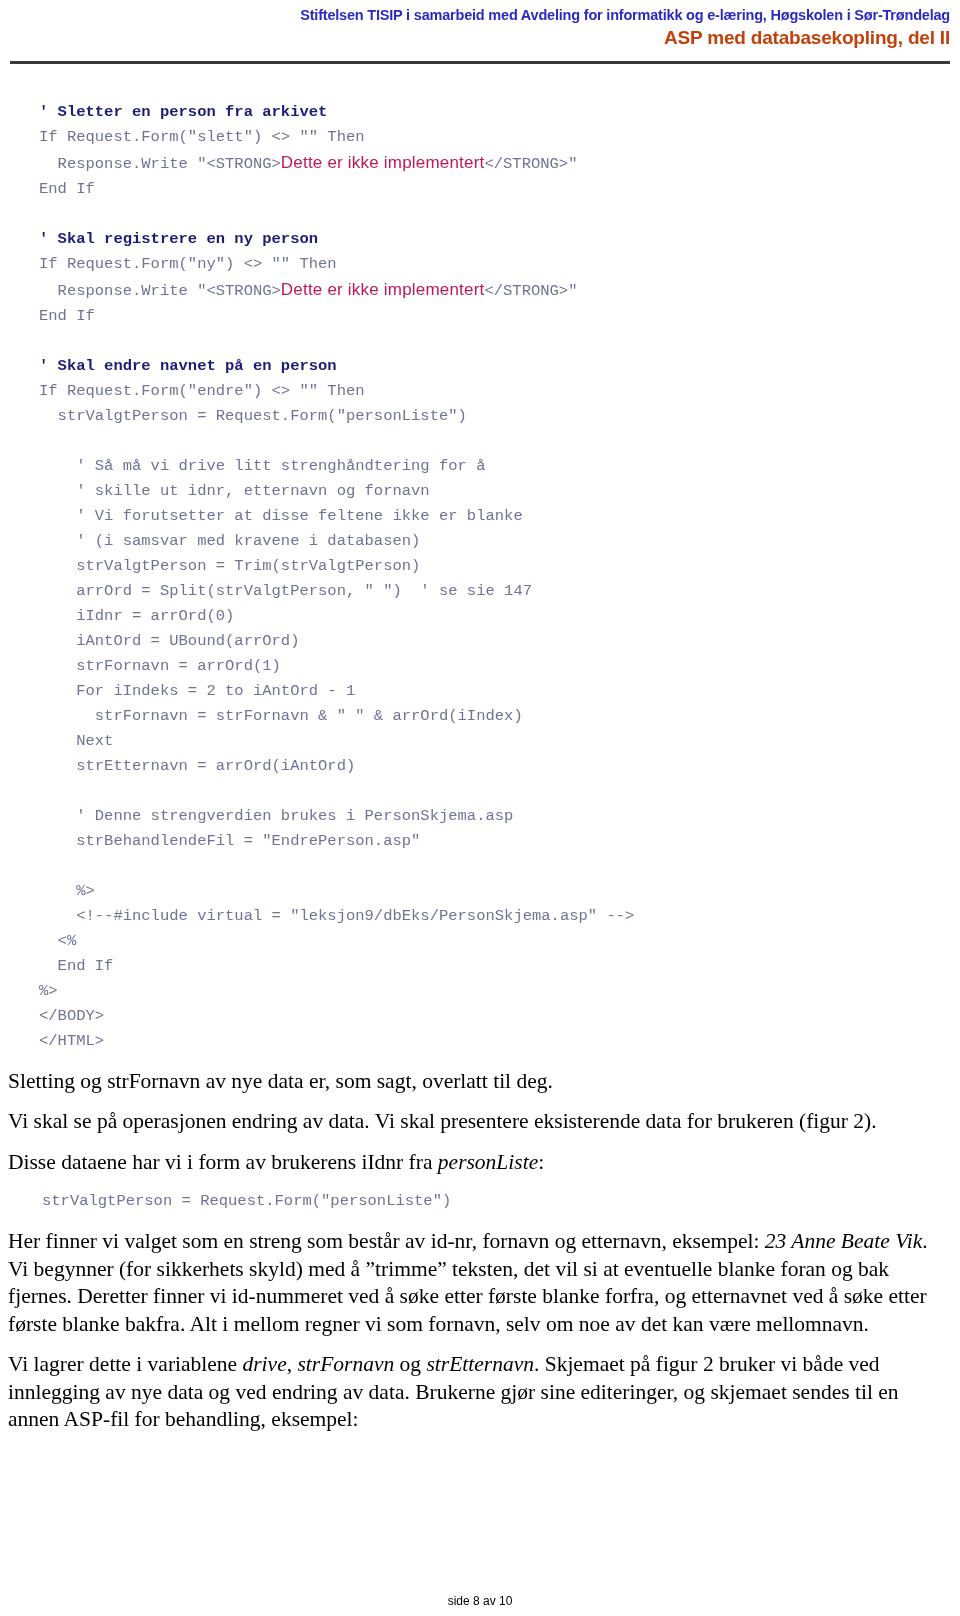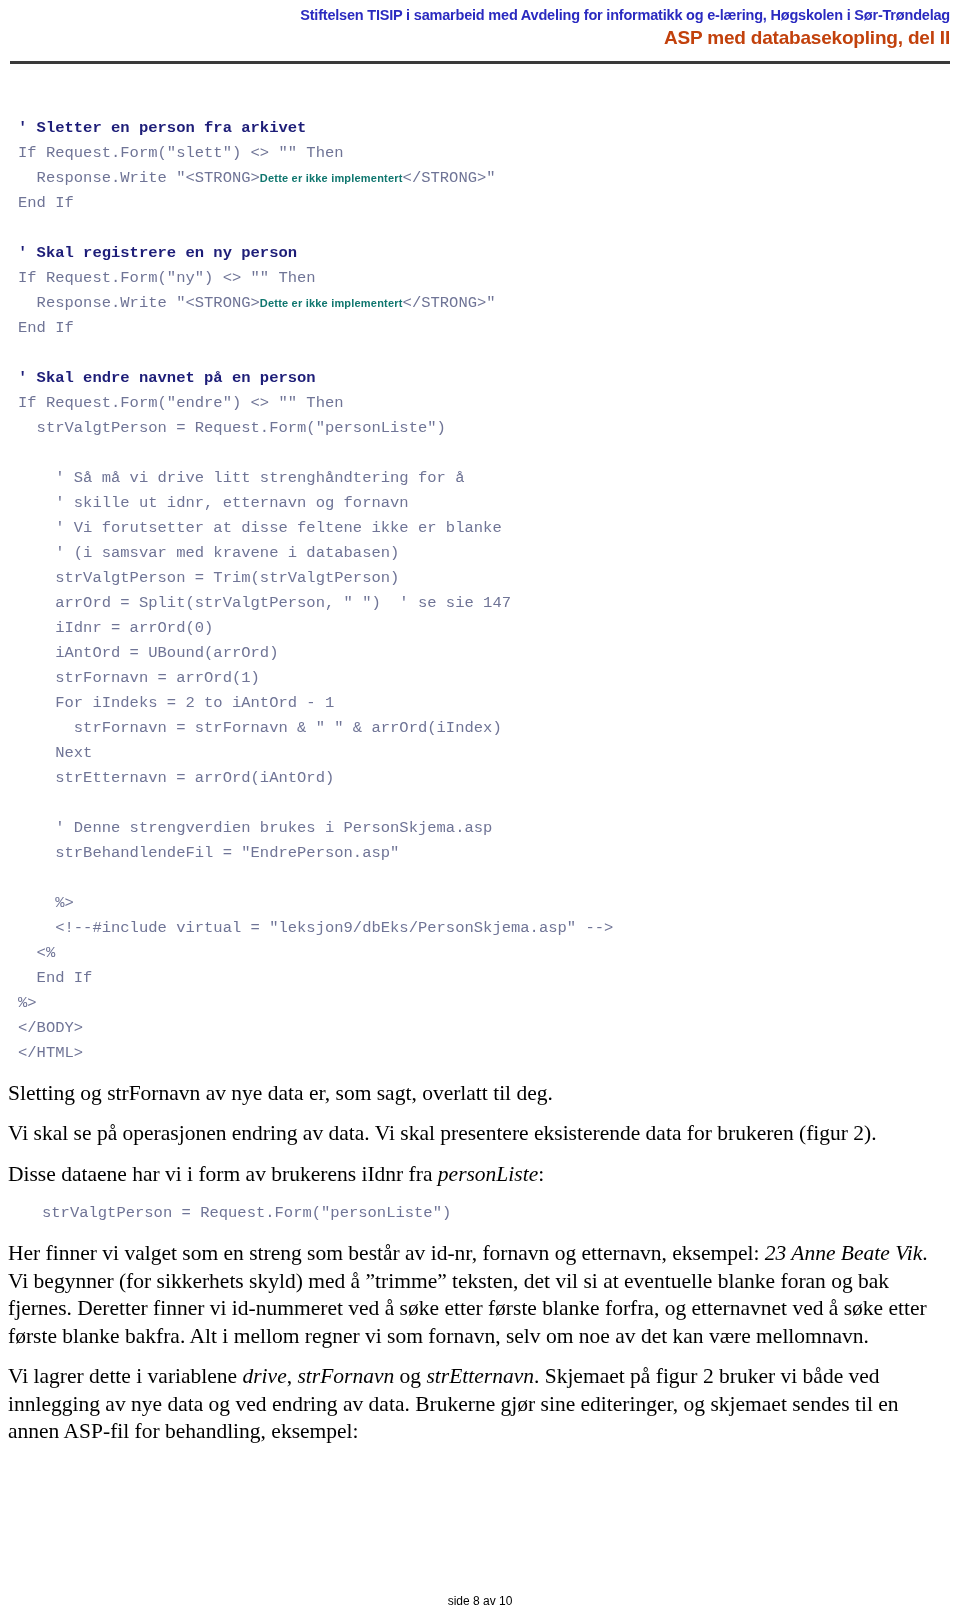--- a/index.html
+++ b/index.html
@@ -58,39 +58,39 @@
   .code-block {
     font-family: "Liberation Mono", "DejaVu Sans Mono", monospace;
     font-size: 15.5px;
     line-height: 25px;
     color: #6f7496;
     white-space: pre;
     padding: 0;
     margin: 0;
   }
   .code-area {
-    margin-top: 52px;
-    padding-left: 18px;
+    margin-top: 36px;
+    padding-left: 39px;
   }
   .code-line {
     white-space: pre;
     min-height: 25px;
   }
   .code-line.blank {
     height: 25px;
   }
   .cmt-bold {
     color: #1d1d78;
     font-weight: bold;
   }
   .strong-txt {
-    color: #0f766e;
-    font-weight: bold;
+    color: #be185d;
+    font-weight: normal;
     font-family: "Liberation Sans", "DejaVu Sans", sans-serif;
-    font-size: 11px;
+    font-size: 17px;
     letter-spacing: 0.2px;
   }
 
   
   .body-area {
     padding: 0 22px 0 8px;
     margin-top: 14px;
   }
   .para {
     font-family: "Liberation Serif", "DejaVu Serif", serif;

